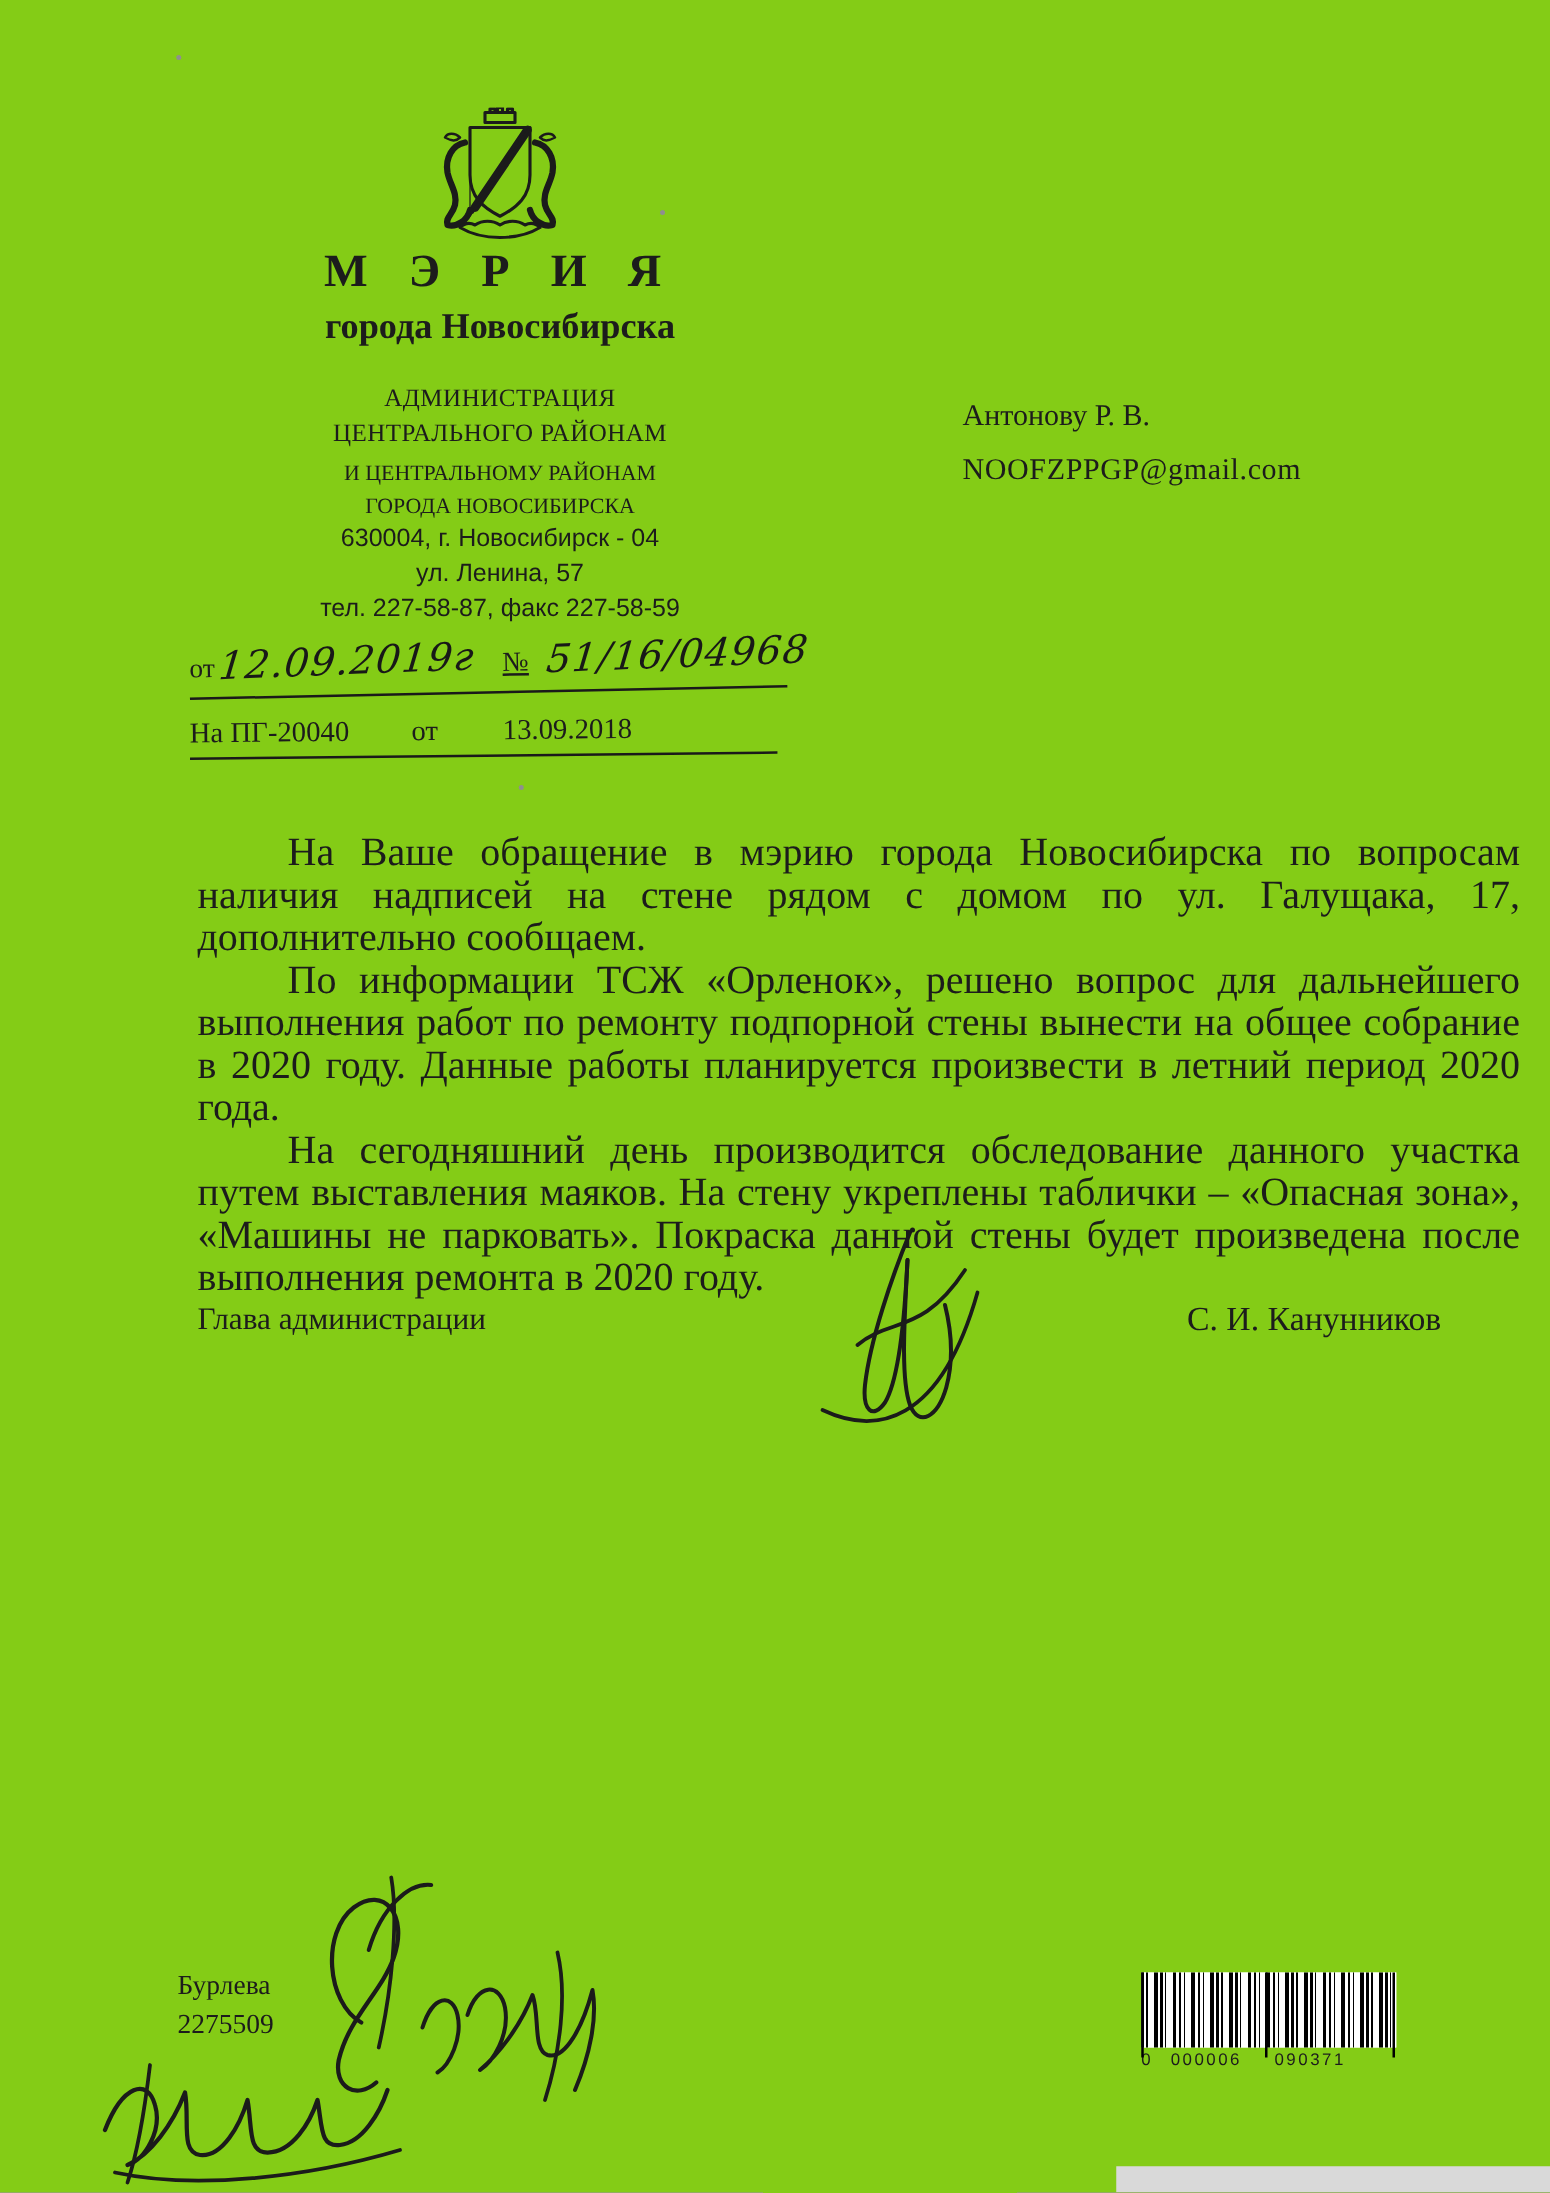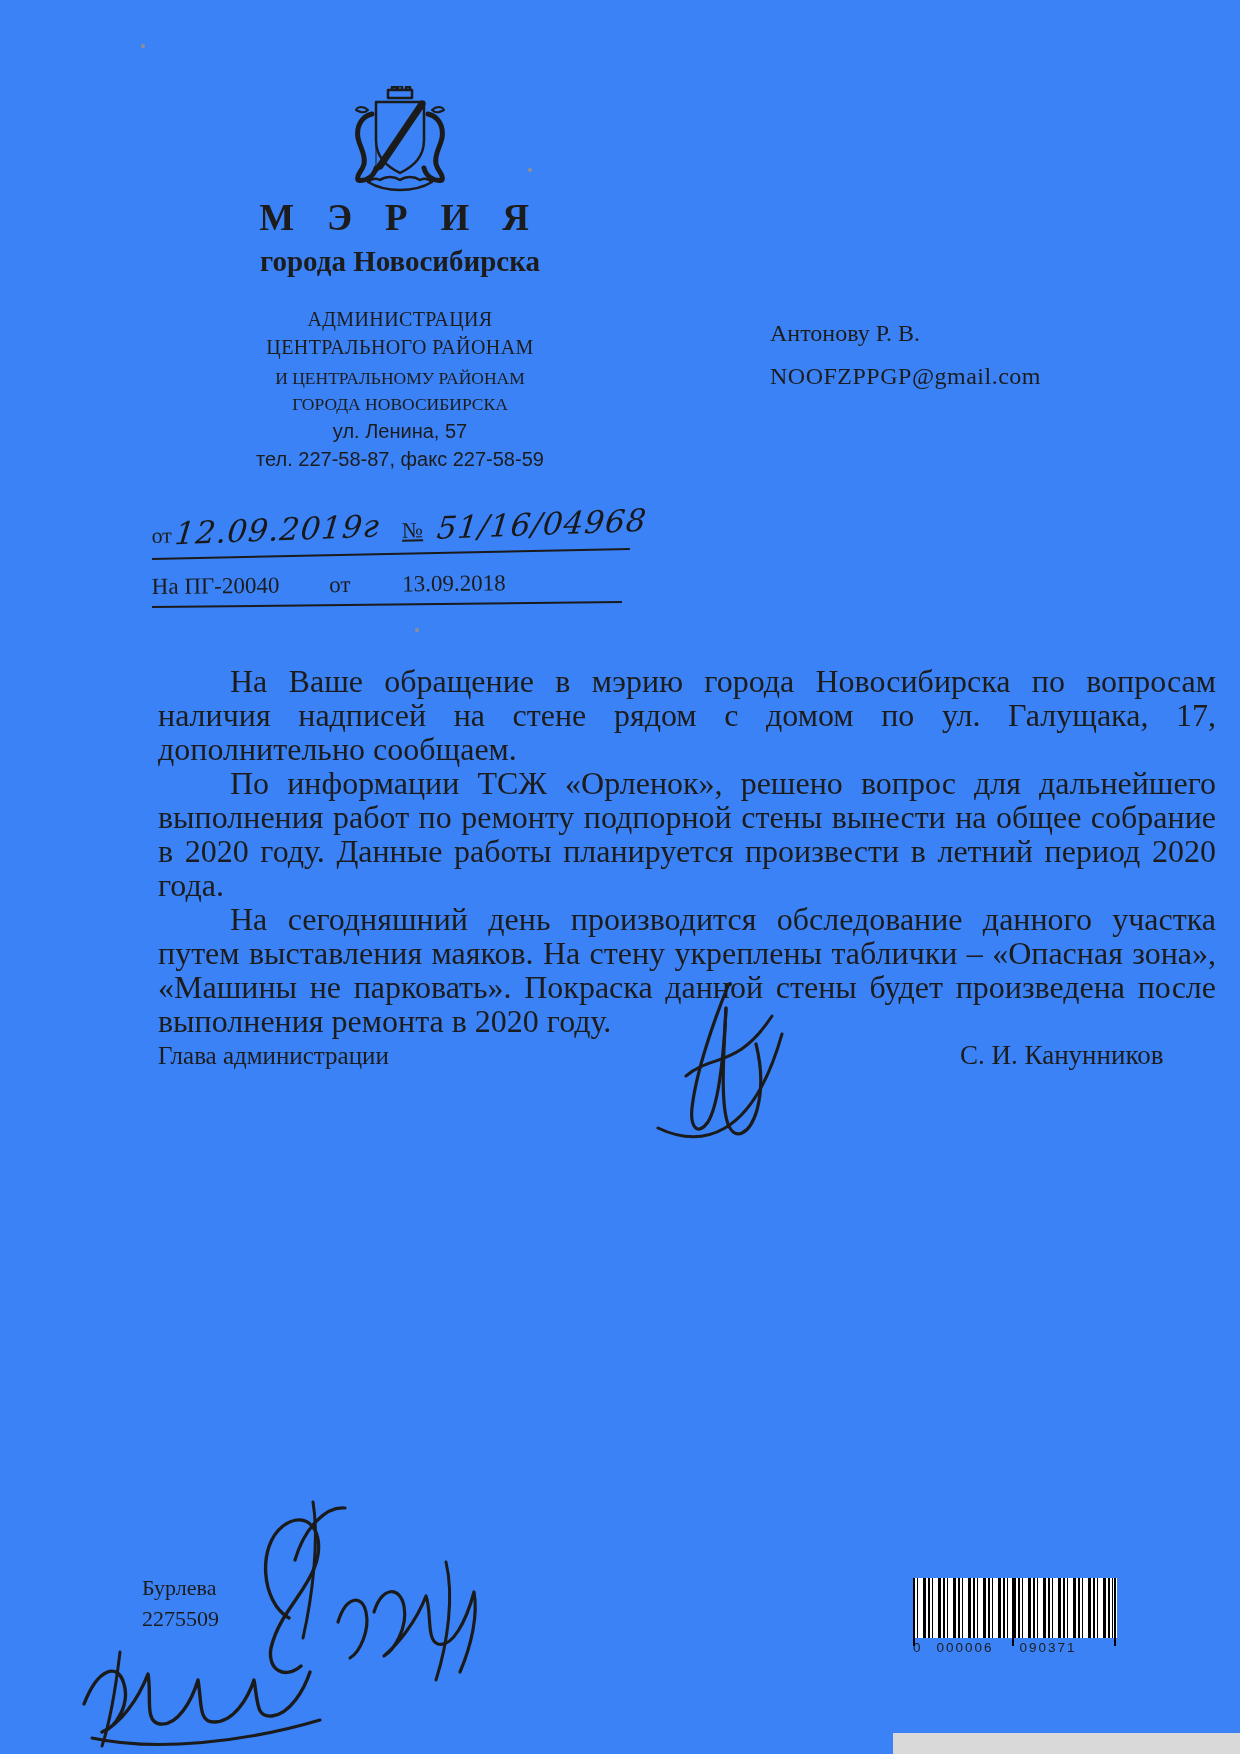--- a/index.html
+++ b/index.html
@@ -1,18 +1,18 @@
 <!DOCTYPE html>
 <html lang="ru"><head>
 <meta charset="utf-8">
 <style>
   html,body{margin:0;padding:0;background:#9a9a9a;}
   .page{
     position:relative;width:1240px;height:1754px;margin:0 auto;
-    background:#3b82f6;overflow:hidden;color:#1c1c1c;
+    background:#84cc16;overflow:hidden;color:#1c1c1c;
     font-family:"Liberation Serif","DejaVu Serif",serif;
   }
   .abs{position:absolute;}
   .serif{font-family:"Liberation Serif","DejaVu Serif",serif;}
 
   
   .header-col{left:110px;top:196px;width:580px;text-align:center;}
   .org-1{font-size:37px;font-weight:bold;letter-spacing:.32em;margin-bottom:6px;}
   .org-2{font-size:29px;font-weight:bold;margin-bottom:30px;}
   .dept-1,.dept-2{font-size:20px;letter-spacing:.02em;}
@@ -44,21 +44,21 @@
   .recipient .name{font-size:24px;margin-bottom:16px;}
   .recipient .email{font-size:24px;letter-spacing:.5px;}
 
   
   .body-text{left:158px;top:664px;width:1058px;font-size:32px;line-height:34px;
              text-align:justify;}
   .body-text p{margin:0;text-indent:72px;}
 
   
   .sig-title{left:158px;top:1042px;font-size:25px;}
-  .sig-name{left:960px;top:1040px;width:250px;font-size:27px;text-align:left;}
+  .sig-name{left:903px;top:1040px;width:250px;font-size:27px;text-align:right;}
   .autograph{left:628px;top:978px;width:200px;height:195px;}
 
   
   .executor{left:142px;top:1572px;font-size:22px;line-height:31px;}
   .scribble-a{left:243px;top:1498px;width:120px;height:190px;}
   .scribble-b{left:328px;top:1552px;width:160px;height:135px;}
   .scribble-c{left:76px;top:1642px;width:260px;height:112px;}
 
   
   .barcode{left:913px;top:1578px;width:204px;}
@@ -106,20 +106,21 @@
     </svg>
   </div>
 
   <div class="abs header-col">
     <div class="org-1 serif">М Э Р И Я</div>
     <div class="org-2 serif">города Новосибирска</div>
     <div class="dept-1 serif">АДМИНИСТРАЦИЯ</div>
     <div class="dept-2 serif">ЦЕНТРАЛЬНОГО РАЙОНАМ</div>
     <div class="dept-4 serif">И ЦЕНТРАЛЬНОМУ РАЙОНАМ</div>
     <div class="dept-5 serif">ГОРОДА НОВОСИБИРСКА</div>
+    <div class="addr">630004, г. Новосибирск - 04</div>
     <div class="addr">ул. Ленина, 57</div>
     <div class="addr">тел. 227-58-87, факс 227-58-59</div>
   </div>
 
   <div class="abs ref1">
     <span class="typed">от</span>
     <span class="hand">12.09.2019г</span>
     <span class="num-label">№</span>
     <span class="hand">51/16/04968</span>
   </div>

